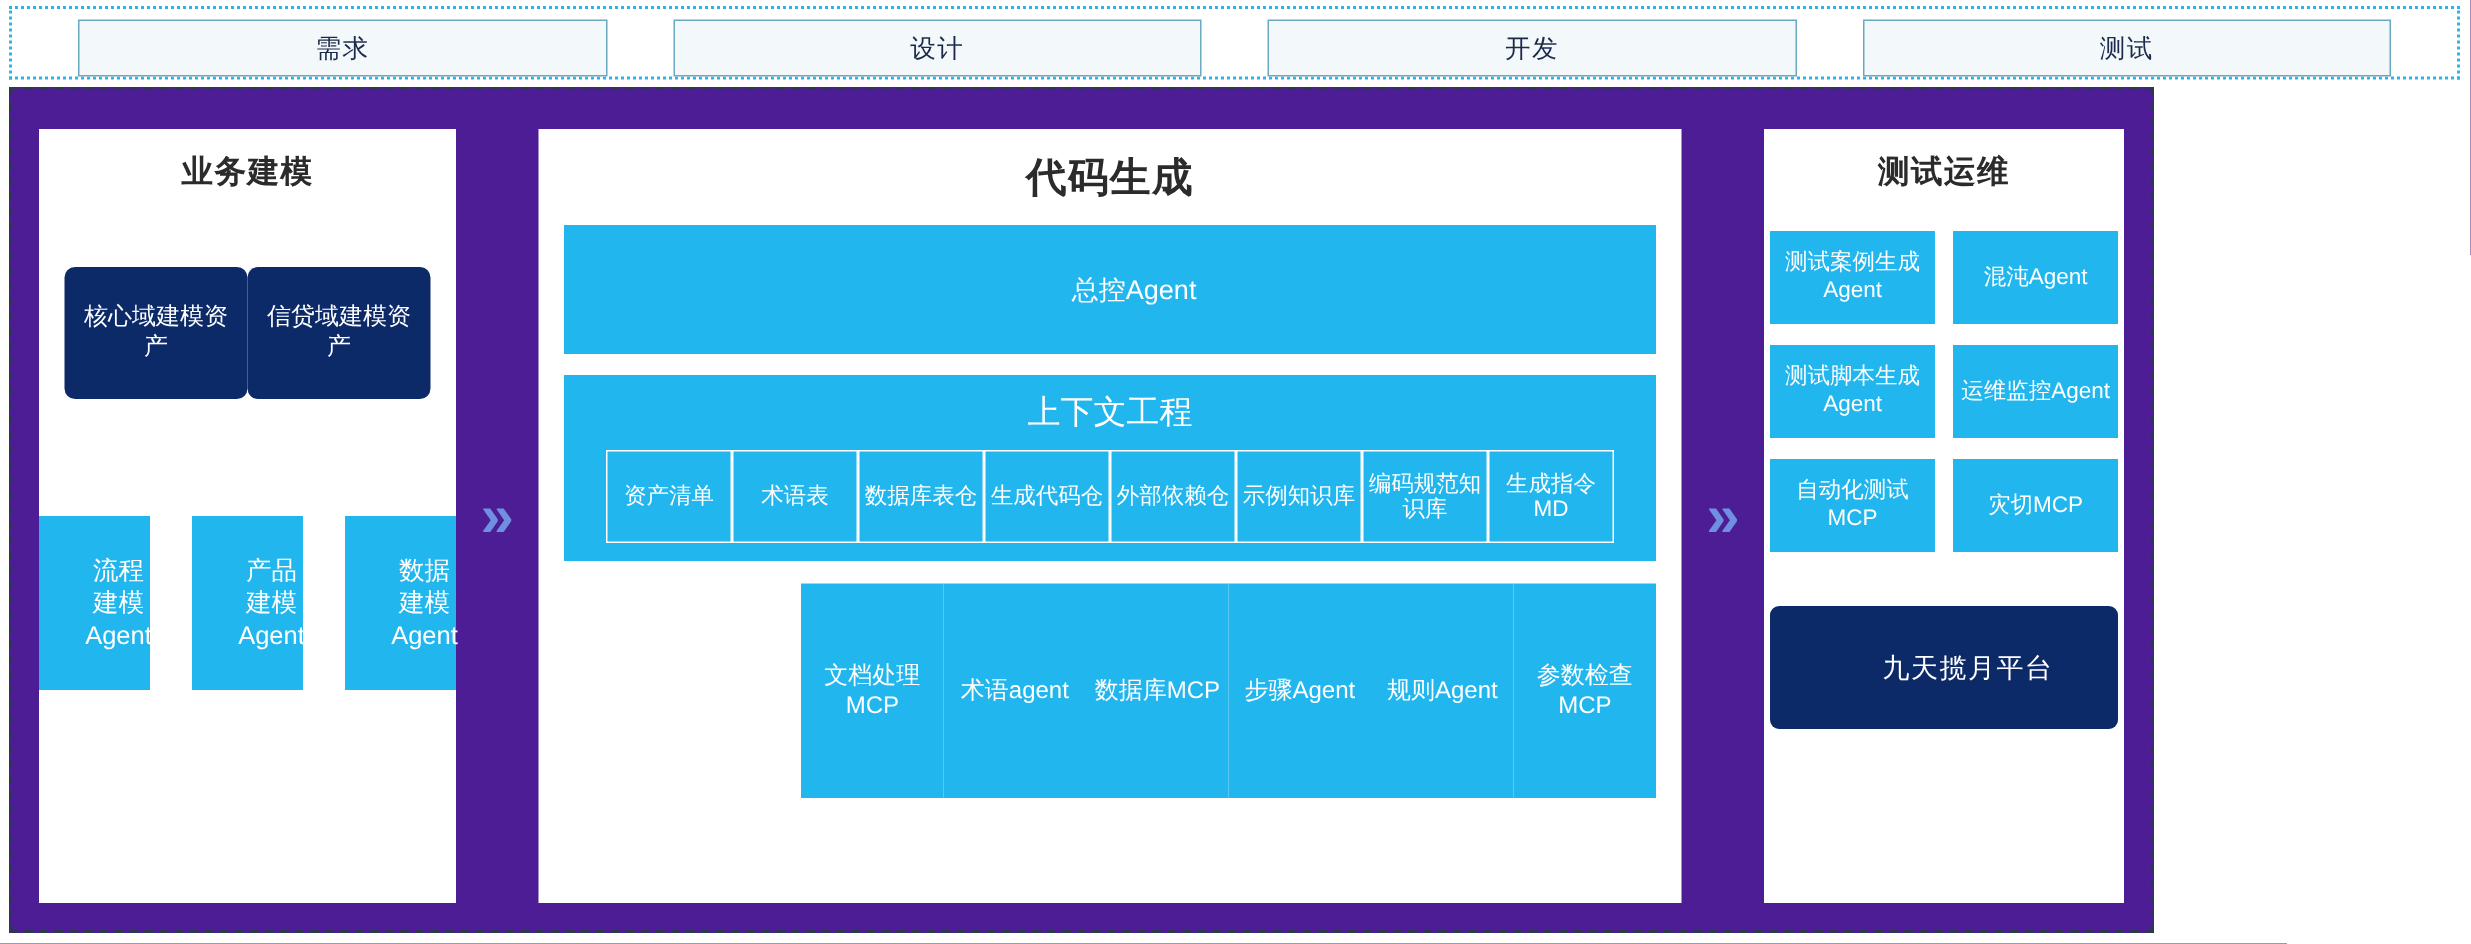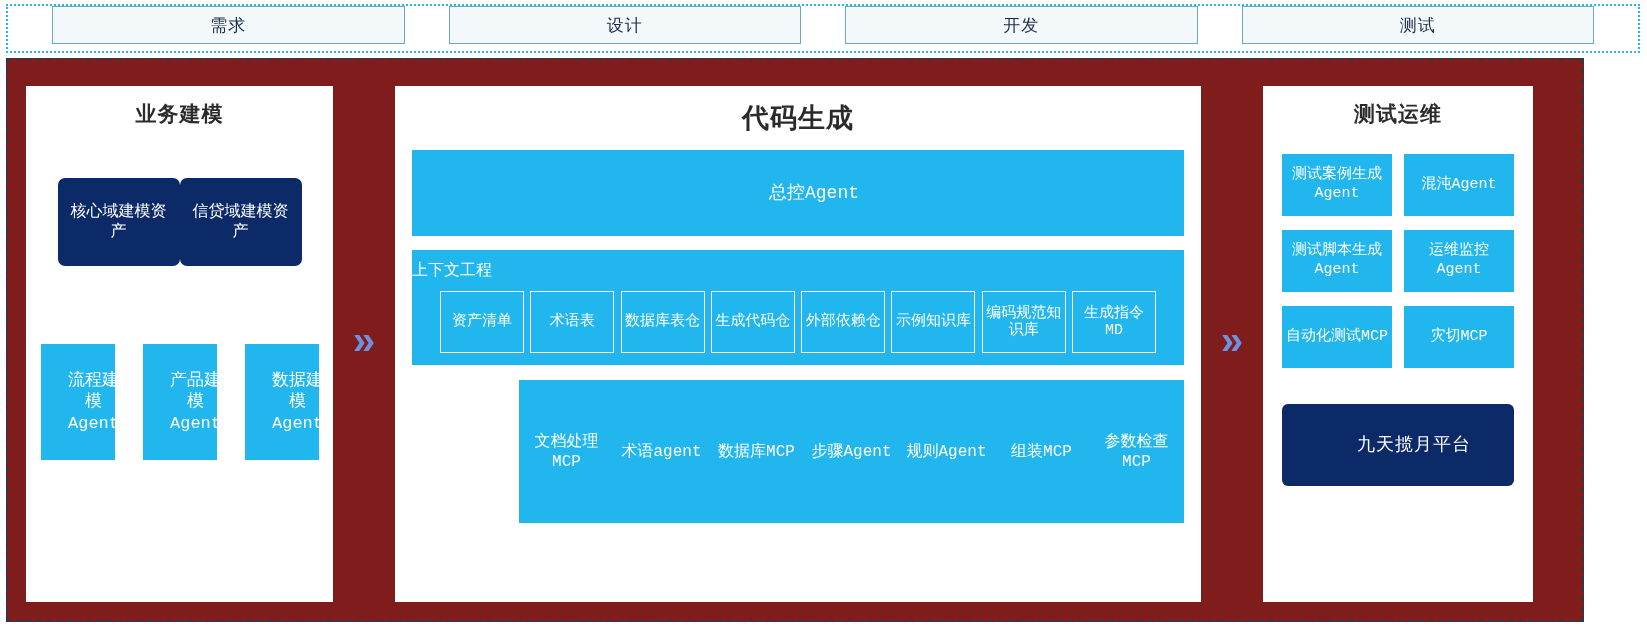--- a/index.html
+++ b/index.html
@@ -23,21 +23,21 @@
   
   .stage-strip {
     position: absolute;
     left: 6px;
     top: 4px;
     width: 1634px;
     height: 49px;
     box-sizing: border-box;
     border: 2px dotted #29b6e8;
     display: flex;
-    align-items: flex-start;
+    align-items: flex-end;
     justify-content: space-between;
     padding: 0 22px;
   }
   .stage-box {
     flex: 1 1 0;
     height: 38px;
     margin: 0 22px;
     box-sizing: border-box;
     background: #f3f8fa;
     border: 1px solid #6aa9bf;
@@ -47,26 +47,25 @@
     color: #1b2a4a;
     font-size: 17px;
     letter-spacing: 1px;
   }
 
   
   .main-region {
     position: absolute;
     left: 6px;
     top: 58px;
-    width: 1578px;
+    width: 1430px;
     height: 564px;
     box-sizing: border-box;
     border: 2px dashed #2b3a4a;
-    background: #7f1d1d;
-    font-family: Liberation Mono, monospace;
+    background: #4c1d95;
   }
 
   .columns {
     position: absolute;
     left: 0;
     top: 0;
     width: 100%;
     height: 100%;
     display: flex;
     align-items: stretch;
@@ -155,22 +154,23 @@
     height: 86px;
     font-size: 18px;
   }
   .ctx-block {
     margin-top: 14px;
     background: #22b6ee;
     padding: 10px 0 12px 0;
     box-sizing: border-box;
   }
   .ctx-heading {
+    text-align: center;
     color: #ffffff;
-    font-size: 16px;
+    font-size: 22px;
     margin-bottom: 10px;
   }
   .ctx-row {
     display: flex;
     justify-content: space-between;
     padding: 0 28px;
     box-sizing: border-box;
   }
   .ctx-item {
     width: 84px;
@@ -320,23 +320,20 @@
             <div class="card cyan tool-card">
                 <span>数据库MCP</span>
               </div>
             <div class="card cyan tool-card">
                 <span>步骤Agent</span>
               </div>
             <div class="card cyan tool-card">
                 <span>规则Agent</span>
               </div>
             <div class="card cyan tool-card">
-                <span>组装MCP</span>
-              </div>
-            <div class="card cyan tool-card">
                 <span>参数检查MCP</span>
               </div>
           </div>
 
         </div>
       </div>
 
       <div class="chev">
         <span>»</span>
       </div>

